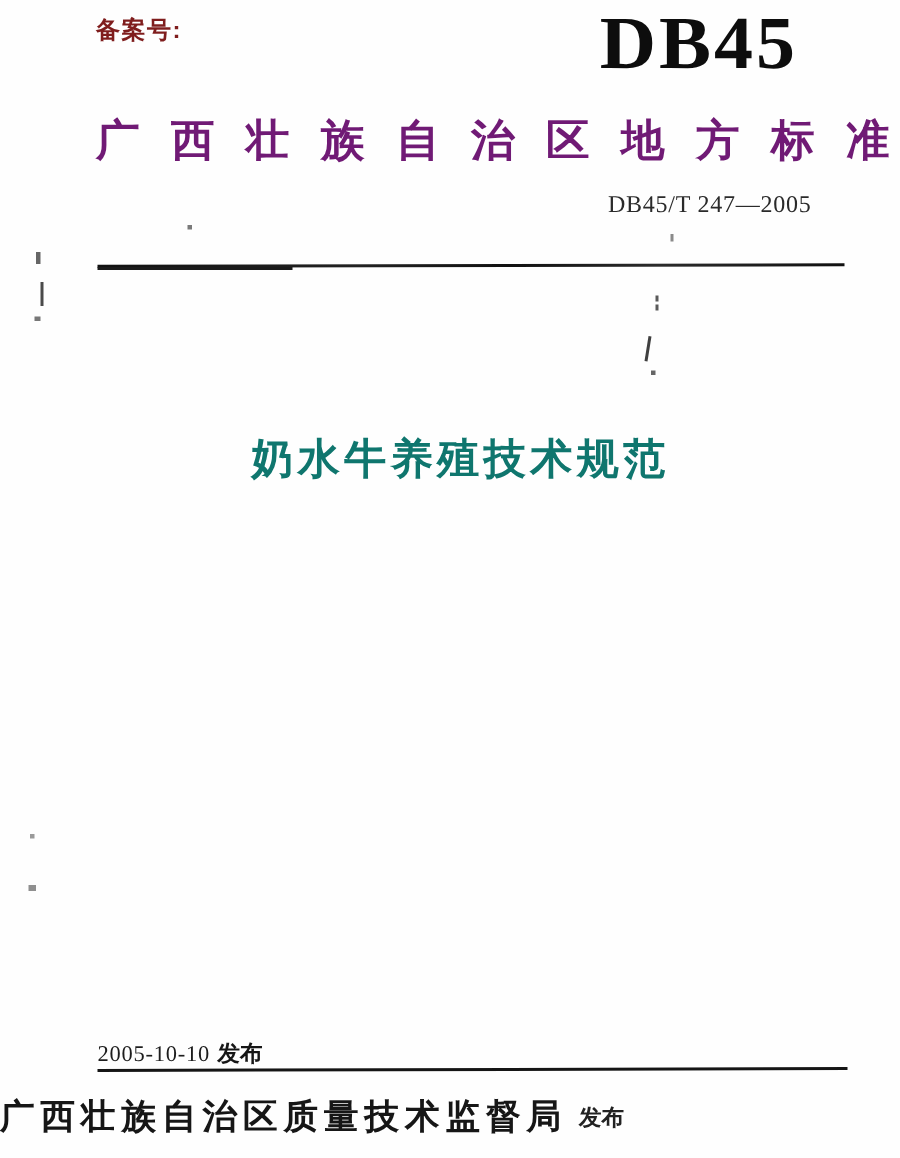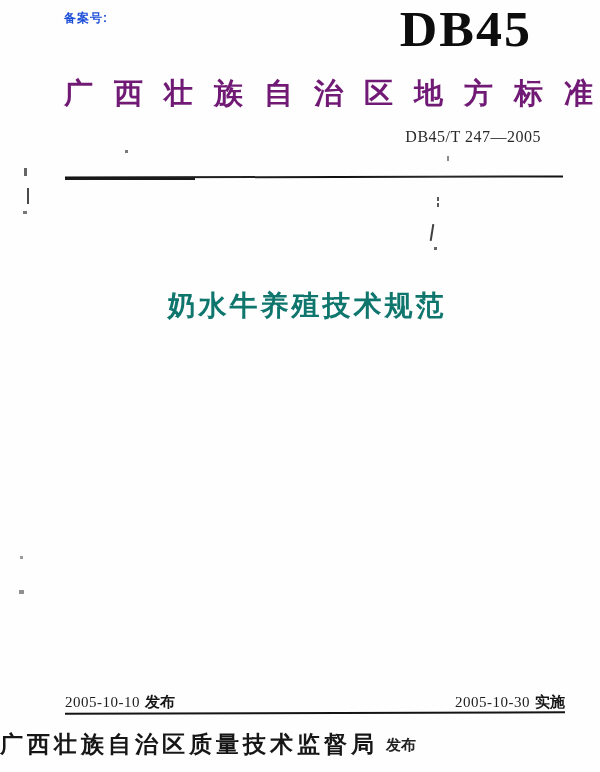--- a/index.html
+++ b/index.html
@@ -10,24 +10,24 @@
     width: 600px;
     height: 772px;
     margin: 0 auto;
     background: #fefefe;
     color: #1b1b1b;
     overflow: hidden;
   }
   .record-label {
     position: absolute;
     left: 64px; top: 10px;
-    font-size: 12px;
+    font-size: 16px;
     font-weight: bold;
     letter-spacing: 1px;
-    color: #1d4ed8;
+    color: #7f1d1d;
   }
   .standard-code {
     position: absolute;
     right: 68px; top: 0px;
     font-family: "Liberation Serif", serif;
     font-weight: bold;
     font-size: 52px;
     letter-spacing: 2px;
     color: #0d0d0d;
     transform: scaleY(0.96);
@@ -150,23 +150,20 @@
 
   <div class="rule-top"></div>
   <div class="rule-top-bold"></div>
 
   <div class="doc-title">奶水牛养殖技术规范</div>
 
   <div class="footer-dates">
     <span>
       <span class="date-text">2005-10-10</span><span class="date-label">发布</span>
     </span>
-    <span>
-      <span class="date-text">2005-10-30</span><span class="date-label">实施</span>
-    </span>
   </div>
 
   <div class="rule-bottom"></div>
 
   <div class="publisher-row">
     <span class="publisher-name">广西壮族自治区质量技术监督局</span><span class="publisher-label">发布</span>
   </div>
 
   <div class="artifact a1"></div>
   <div class="artifact a2"></div>

